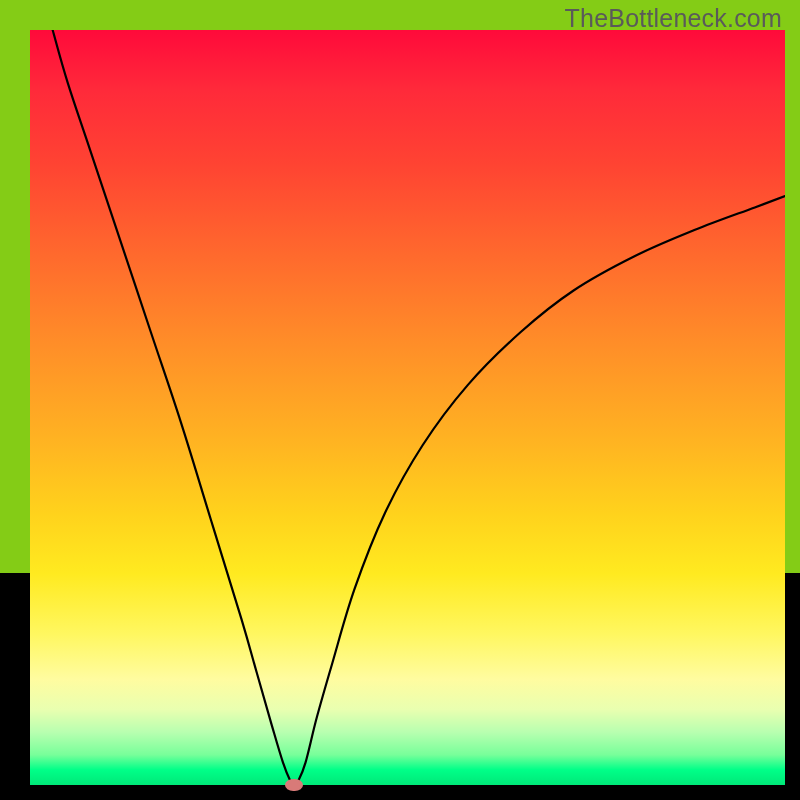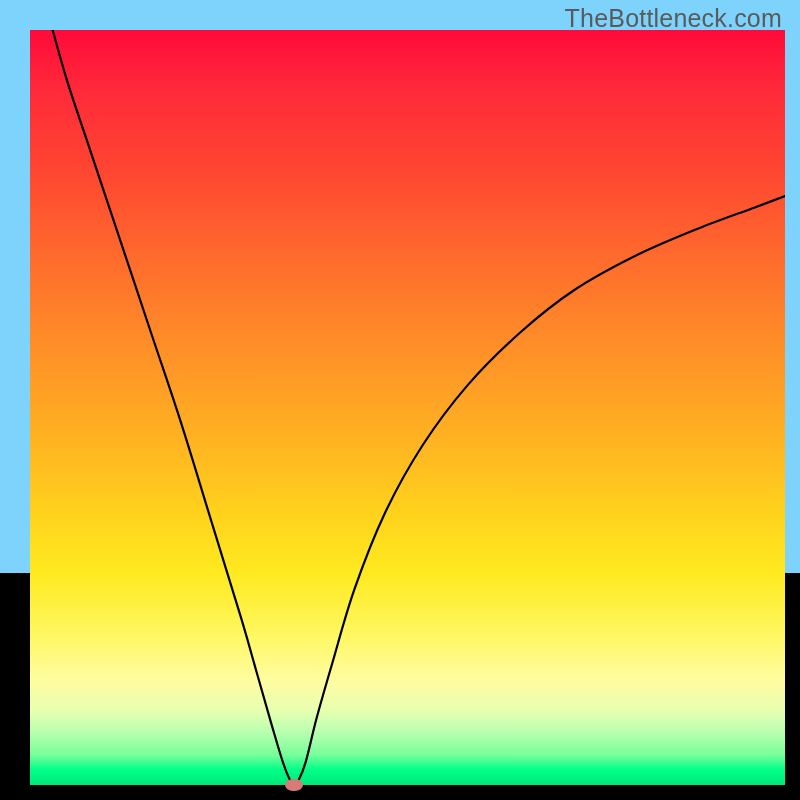--- a/index.html
+++ b/index.html
@@ -1,21 +1,21 @@
 <!DOCTYPE html>
 <html><head>
 <meta charset="utf-8">
 <style>
   * { margin: 0; padding: 0; box-sizing: border-box; }
   html, body { width: 800px; height: 800px; overflow: hidden; background: #000; }
   .container {
     width: 800px;
     height: 573px;
     position: relative;
-    background: #7dd3fc;
+    background: #84cc16;
   }
   .watermark {
     position: absolute;
     top: 4px;
     right: 18px;
     font-family: Arial, Helvetica, sans-serif;
     font-size: 25px;
     color: #5a5a5a;
     font-weight: 500;
     letter-spacing: 0.2px;

